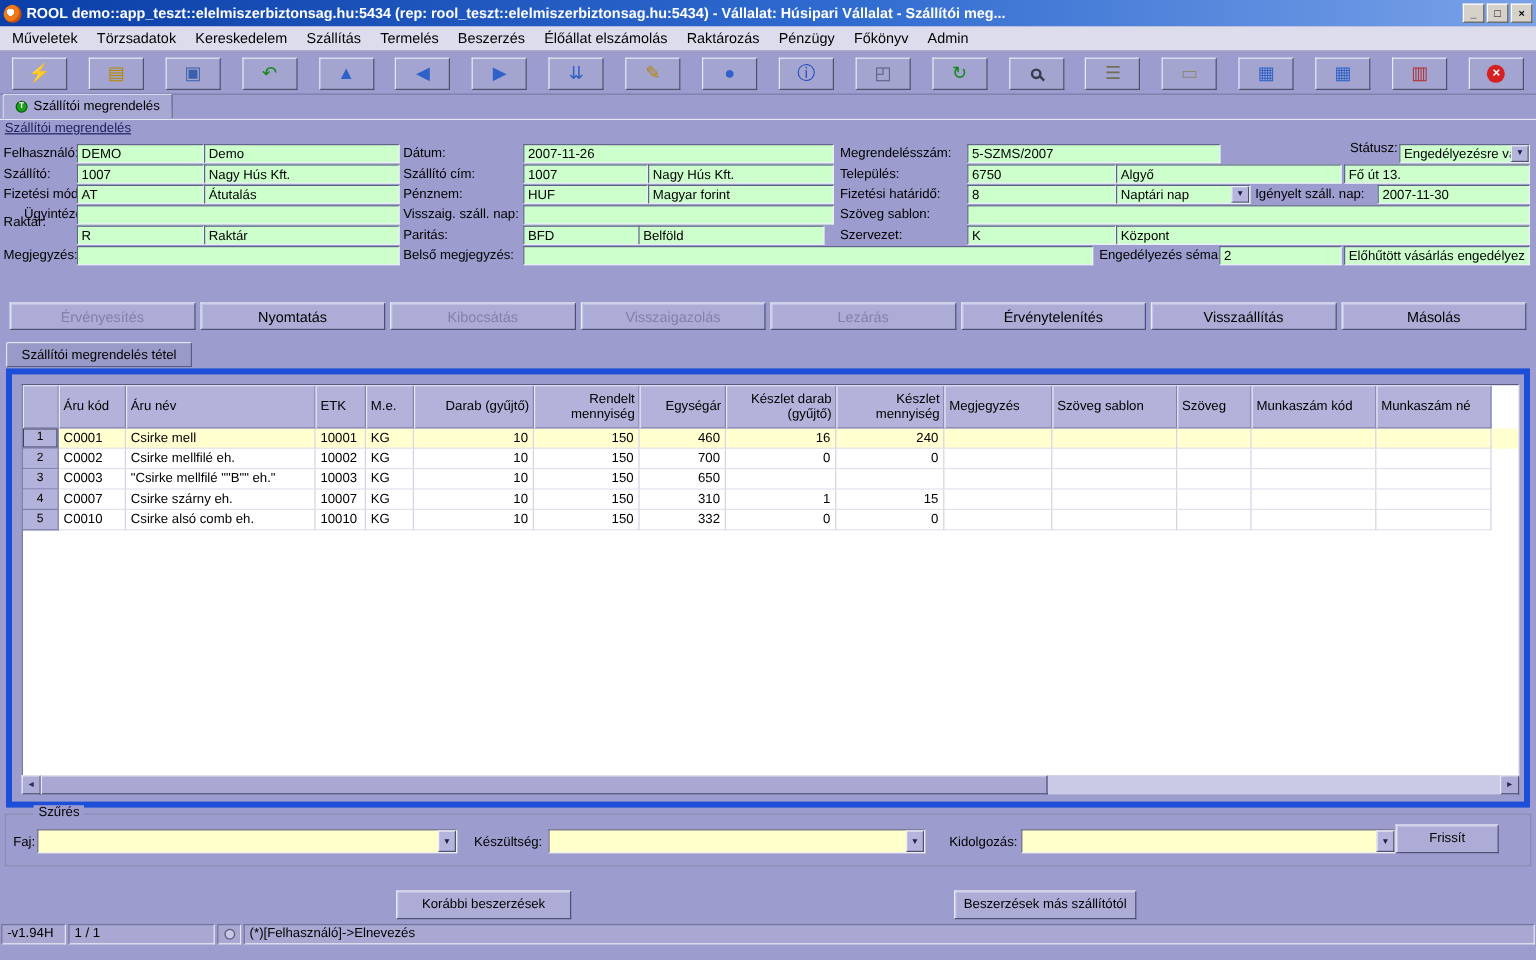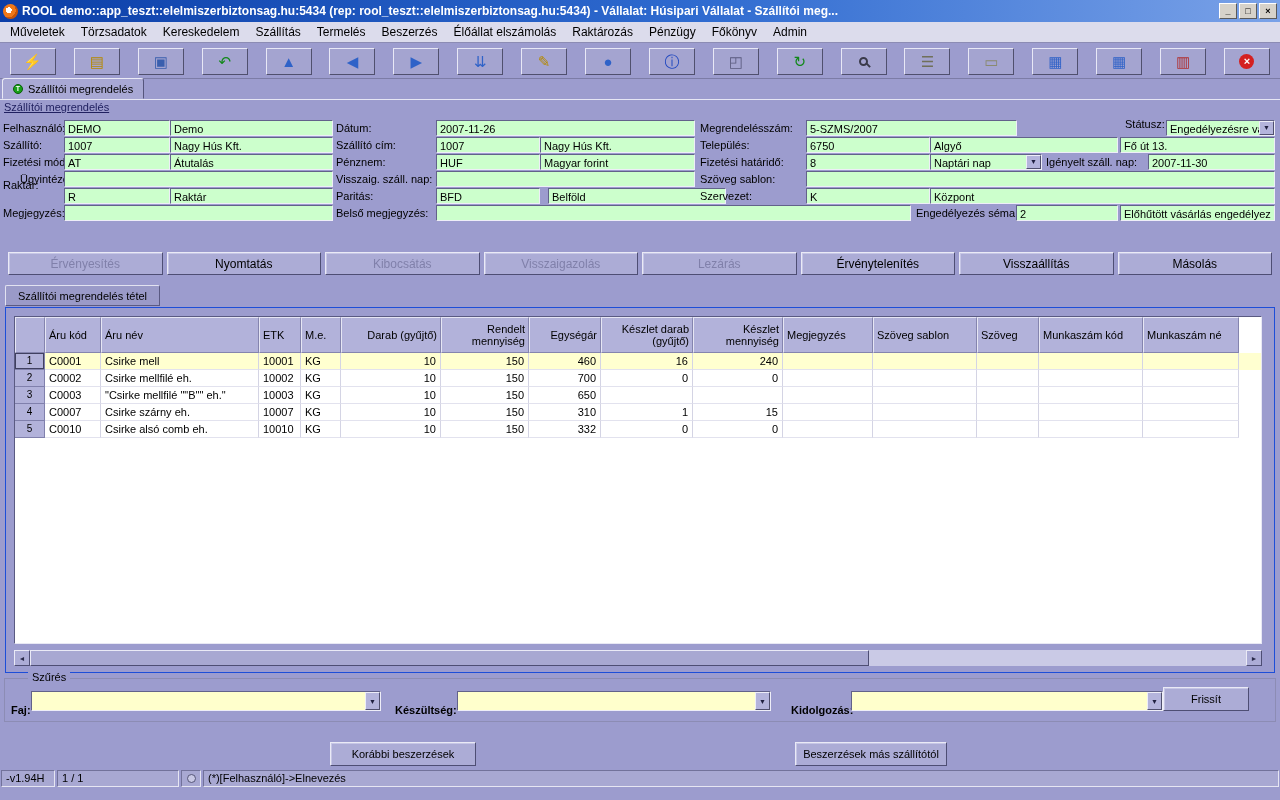--- a/index.html
+++ b/index.html
@@ -61,21 +61,21 @@
   .act-btn.disabled { color:#8080aa; }
 
   
   .subtabs { position:absolute; top:284px; left:5px; height:22px; display:flex; align-items:flex-end; }
   .subtab { height:21px; line-height:21px; padding:0 12px; background:#9a9ac8; margin-right:2px;
     border:1px solid; border-color:#e2e2f0 #5a5a82 #5a5a82 #e2e2f0; border-radius:2px 2px 0 0; white-space:nowrap; }
   .subtab.active { background:#b6b6de; height:22px; border-bottom-color:#b6b6de; }
 
   
   .table-panel { position:absolute; top:307px; left:5px; width:1270px; height:366px; background:#9c9cce;
-    border:1px solid #1d4ed8; }
+    border:5px solid #1d4ed8; }
   .grid-viewport { position:absolute; top:8px; left:8px; width:1248px; height:328px; background:#fff;
     border:1px solid; border-color:#5a5a82 #e8e8f4 #e8e8f4 #5a5a82; overflow:hidden; }
   .grid-header { display:flex; height:36px; width:max-content; }
   .gh-cell { flex:0 0 auto; background:#b2b2da; border:1px solid; border-color:#e6e6f4 #8484ae #8484ae #e6e6f4;
     padding:2px 3px; display:flex; align-items:center; line-height:12px; overflow:hidden; }
   .gh-cell.num { justify-content:flex-end; text-align:right; }
   .g-row { display:flex; height:17px; background:#fff; width:100%; }
   .g-row.selected { background:#ffffd0; }
   .g-gut { flex:0 0 auto; background:#b2b2da; border-right:1px solid #8080ac; border-bottom:1px solid #8080ac;
     text-align:center; font-size:10px; padding-top:2px; }
@@ -89,21 +89,21 @@
   .hs-btn { width:16px; height:16px; flex:0 0 16px; background:#acacd6; border:1px solid;
     border-color:#eaeaf6 #4e4e74 #4e4e74 #eaeaf6; font-size:7px; color:#2a2a4a;
     display:flex; align-items:center; justify-content:center; }
   .hs-track { flex:1; position:relative; }
   .hs-thumb { position:absolute; left:0; top:0; width:69%; height:16px; background:#a8a8d2;
     border:1px solid; border-color:#eaeaf6 #4e4e74 #4e4e74 #eaeaf6; }
 
   
   .filter { position:absolute; top:678px; left:4px; width:1272px; height:44px; border:1px solid #8c8cb4; }
   .filter-legend { position:absolute; top:-8px; left:8px; background:#9c9cce; padding:0 4px;margin-left:15px; }
-  .f-lbl { top:23px;font-weight:bold; }
+  .f-lbl { top:15px; }
   .fdd { position:absolute; top:12px; height:20px; background:#ffffcc; border:1px solid;
     border-color:#62628a #eeeef8 #eeeef8 #62628a; display:flex; }
   .btn { position:absolute; height:24px; background:#acacd6; border:1px solid;
     border-color:#eaeaf6 #4e4e74 #4e4e74 #eaeaf6; box-shadow:inset 1px 1px 0 #c6c6e6; font-size:11px; color:#000; }
 
   
   .bottom-btn { top:742px; }
 
   
   .statusbar { position:absolute; top:770px; left:0; width:1280px; height:17px; }
@@ -256,21 +256,21 @@
   <span class="lbl" style="left:336px;top:71px">Visszaig. száll. nap:</span>
   <div class="fld" style="left:436px;top:71px;width:259px"></div>
   <span class="lbl" style="left:700px;top:71px">Szöveg sablon:</span>
   <div class="fld" style="left:806px;top:71px;width:469px"></div>
 
   <span class="lbl" style="left:3px;top:77px">Raktár:</span>
   <div class="fld" style="left:64px;top:88px;width:106px">R</div>
   <div class="fld" style="left:170px;top:88px;width:163px">Raktár</div>
   <span class="lbl" style="left:336px;top:88px">Paritás:</span>
   <div class="fld" style="left:436px;top:88px;width:104px">BFD</div>
-  <div class="fld" style="left:548px;top:88px;width:178px">Belföld</div>
+  <div class="fld" style="left:532px;top:88px;width:155px">Belföld</div>
   <span class="lbl" style="left:700px;top:88px">Szervezet:</span>
   <div class="fld" style="left:806px;top:88px;width:124px">K</div>
   <div class="fld" style="left:930px;top:88px;width:345px">Központ</div>
 
   <span class="lbl" style="left:3px;top:105px">Megjegyzés:</span>
   <div class="fld" style="left:64px;top:105px;width:269px"></div>
   <span class="lbl" style="left:336px;top:105px">Belső megjegyzés:</span>
   <div class="fld" style="left:436px;top:105px;width:475px"></div>
   <span class="lbl" style="left:916px;top:105px">Engedélyezés séma:</span>
   <div class="fld" style="left:1016px;top:105px;width:102px">2</div>

